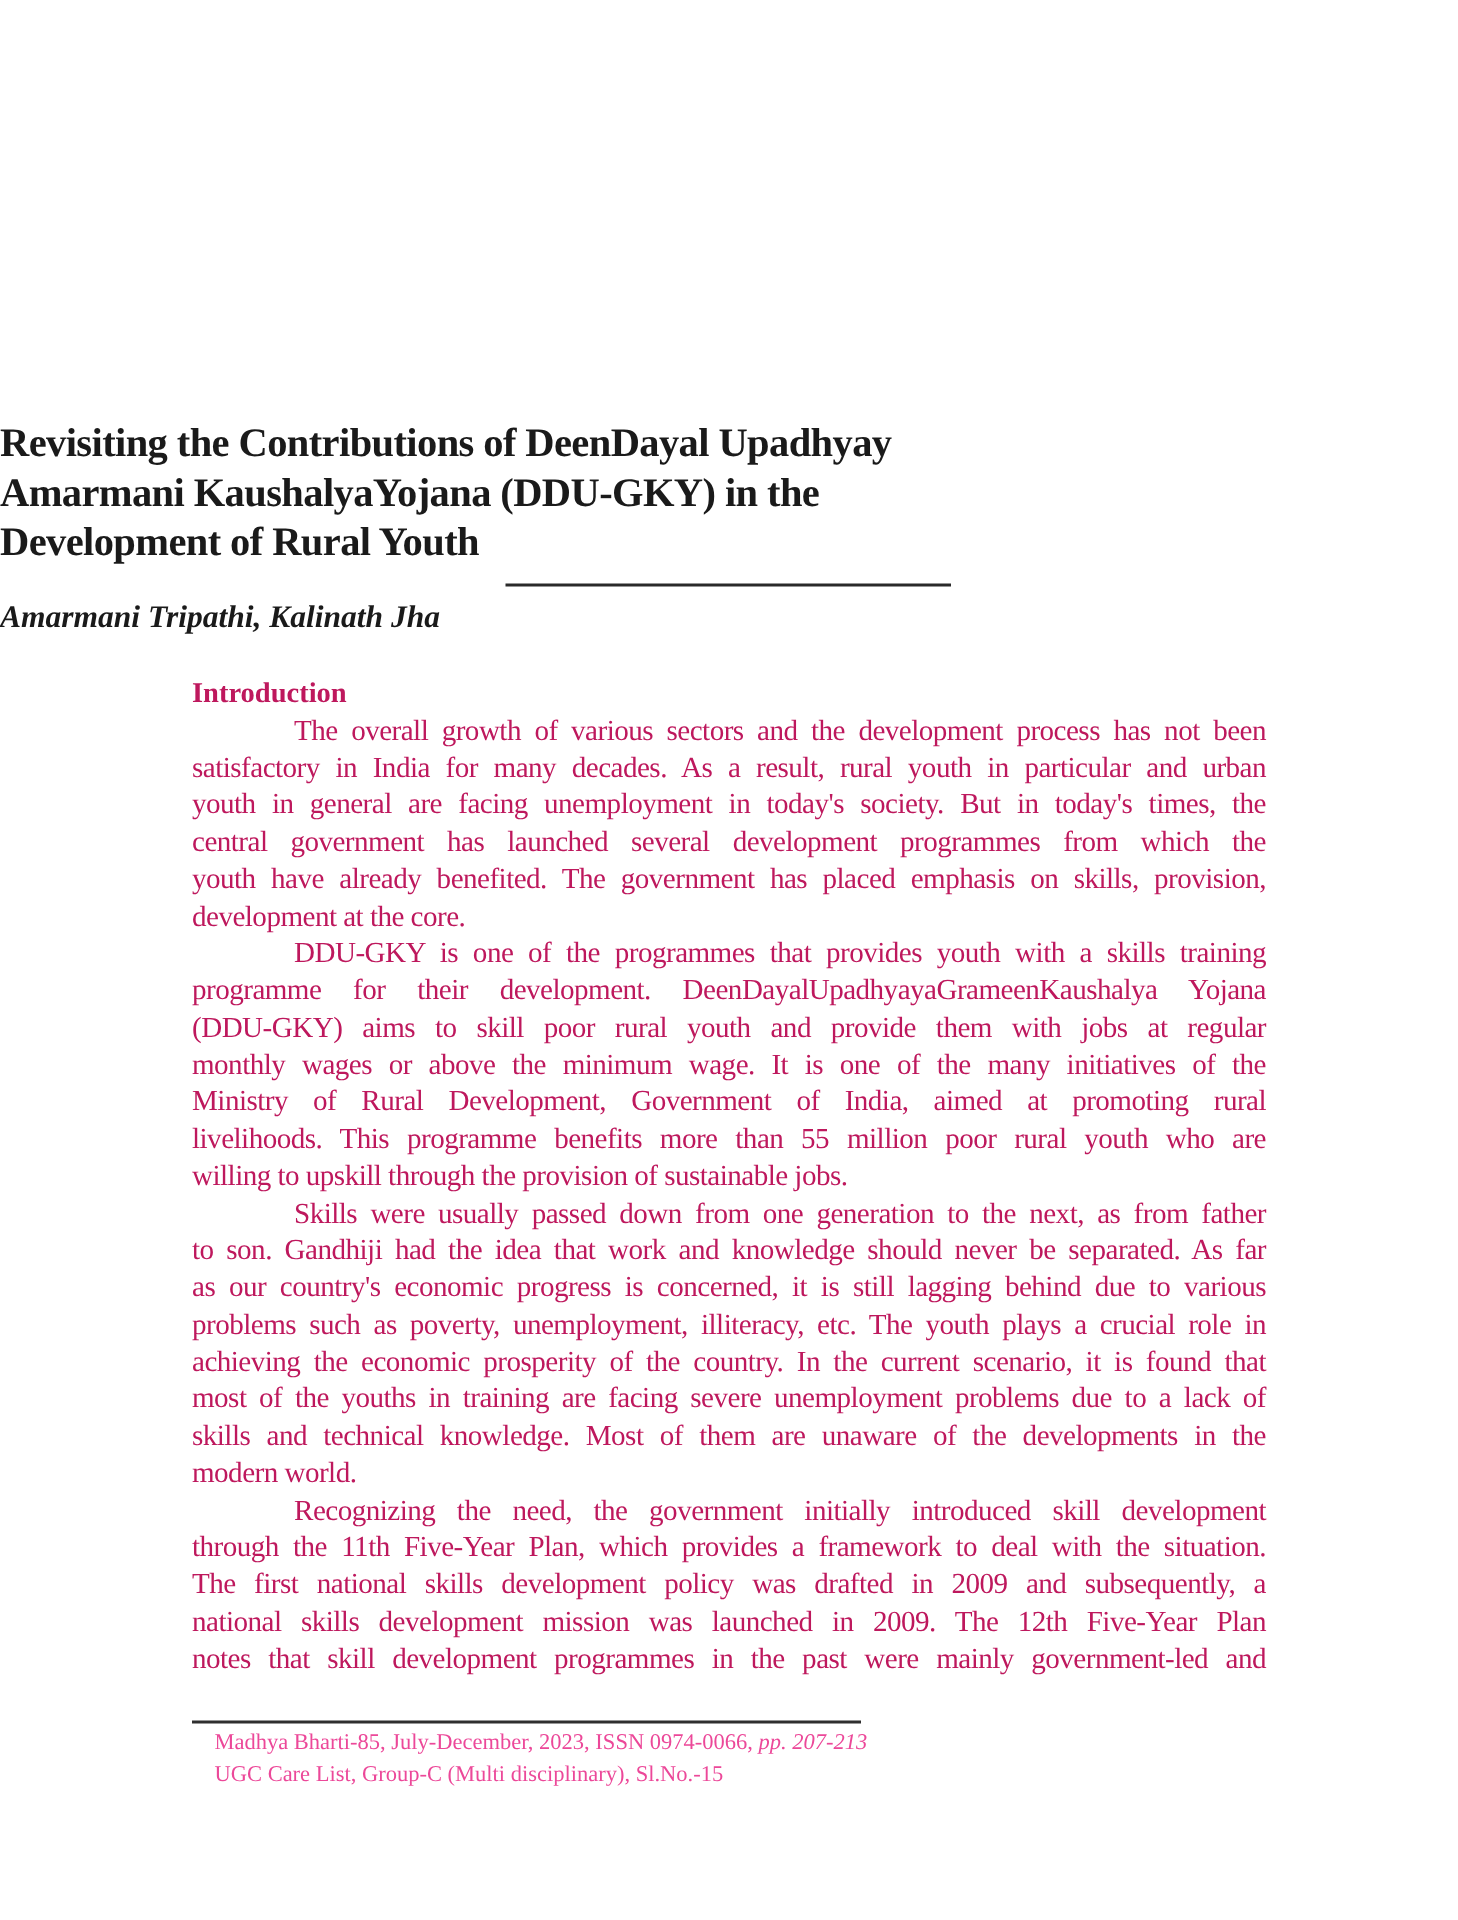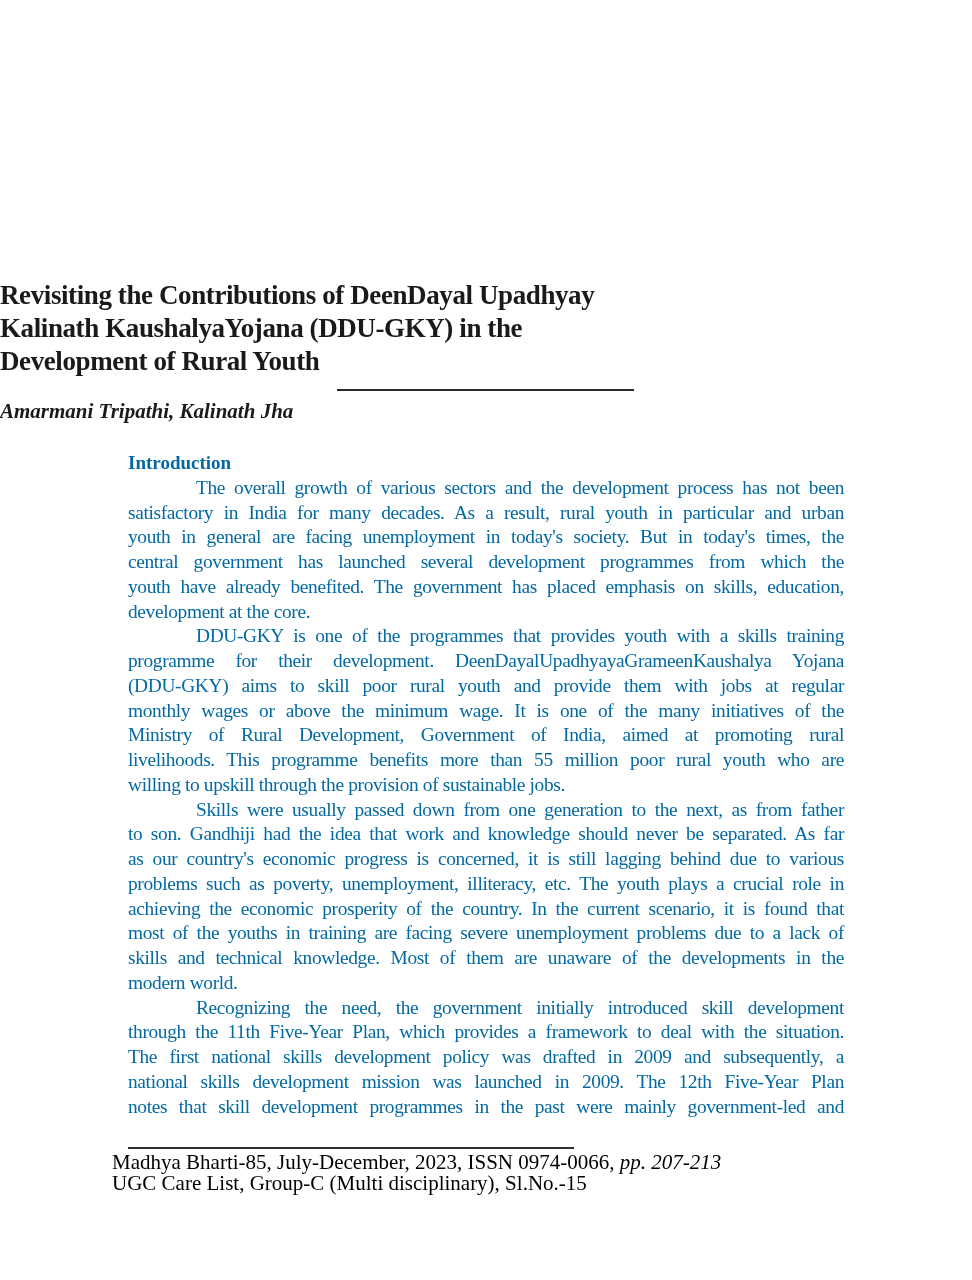--- a/index.html
+++ b/index.html
@@ -15,61 +15,61 @@
   .title .tl { display: block; white-space: nowrap; }
   .title-rule {
     position: absolute; left: 337px; top: 389px; width: 297px; height: 2px; background: #2a2a2a;
   }
   .authors {
     position: absolute; left: 0; top: 398px; width: 971px; 
     font-style: italic; font-weight: bold; font-size: 21px; line-height: 26px; color: #1a1a1a;
   }
   .body {
     position: absolute; left: 128px; top: 451px; width: 716px;
-    font-size: 19.4px; line-height: 24.75px; color: #0369a1;
+    font-size: 19.4px; line-height: 24.75px; color: #be185d;
   }
   .heading { font-weight: bold; font-size: 19px; display: block; height: 24.75px; white-space: nowrap; }
   .ln {
     display: block; height: 24.75px; white-space: nowrap; overflow: visible;
     text-align: justify; text-align-last: justify; letter-spacing: -0.35px;
   }
   .ln.last { text-align-last: left; }
   .ln.indent { padding-left: 68px; }
   .footer-rule {
     position: absolute; left: 128px; top: 1147px; width: 446px; height: 2px; background: #2f2f2f;
   }
   .footer {
-    position: absolute; left: 112px; top: 1152px; width: 716px;
-    font-size: 21px; line-height: 21px; color: #000000;
+    position: absolute; left: 143px; top: 1152px; width: 716px;
+    font-size: 15px; line-height: 21px; color: #ec4899;
   }
   .footer .fl { display: block; white-space: nowrap; }
   .footer .pages { font-style: italic; }
 </style>
 </head>
 <body>
 
 <div class="title">
   <span class="tl">Revisiting the Contributions of DeenDayal Upadhyay</span>
-  <span class="tl">Kalinath KaushalyaYojana (DDU-GKY) in the</span>
+  <span class="tl">Amarmani KaushalyaYojana (DDU-GKY) in the</span>
   <span class="tl">Development of Rural Youth</span>
 </div>
 
 <div class="title-rule"></div>
 
 <div class="authors">Amarmani Tripathi, Kalinath Jha</div>
 
 <div class="body">
   <span class="heading">Introduction</span>
 
   <div>
     <span class="ln indent">The overall growth of various sectors and the development process has not been</span>
     <span class="ln">satisfactory in India for many decades. As a result, rural youth in particular and urban</span>
     <span class="ln">youth in general are facing unemployment in today's society. But in today's times, the</span>
     <span class="ln">central government has launched several development programmes from which the</span>
-    <span class="ln">youth have already benefited. The government has placed emphasis on skills, education,</span>
+    <span class="ln">youth have already benefited. The government has placed emphasis on skills, provision,</span>
     <span class="ln last">development at the core.</span>
   </div>
 
   <div>
     <span class="ln indent">DDU-GKY is one of the programmes that provides youth with a skills training</span>
     <span class="ln">programme for their development. DeenDayalUpadhyayaGrameenKaushalya Yojana</span>
     <span class="ln">(DDU-GKY) aims to skill poor rural youth and provide them with jobs at regular</span>
     <span class="ln">monthly wages or above the minimum wage. It is one of the many initiatives of the</span>
     <span class="ln">Ministry of Rural Development, Government of India, aimed at promoting rural</span>
     <span class="ln">livelihoods. This programme benefits more than 55 million poor rural youth who are</span>

